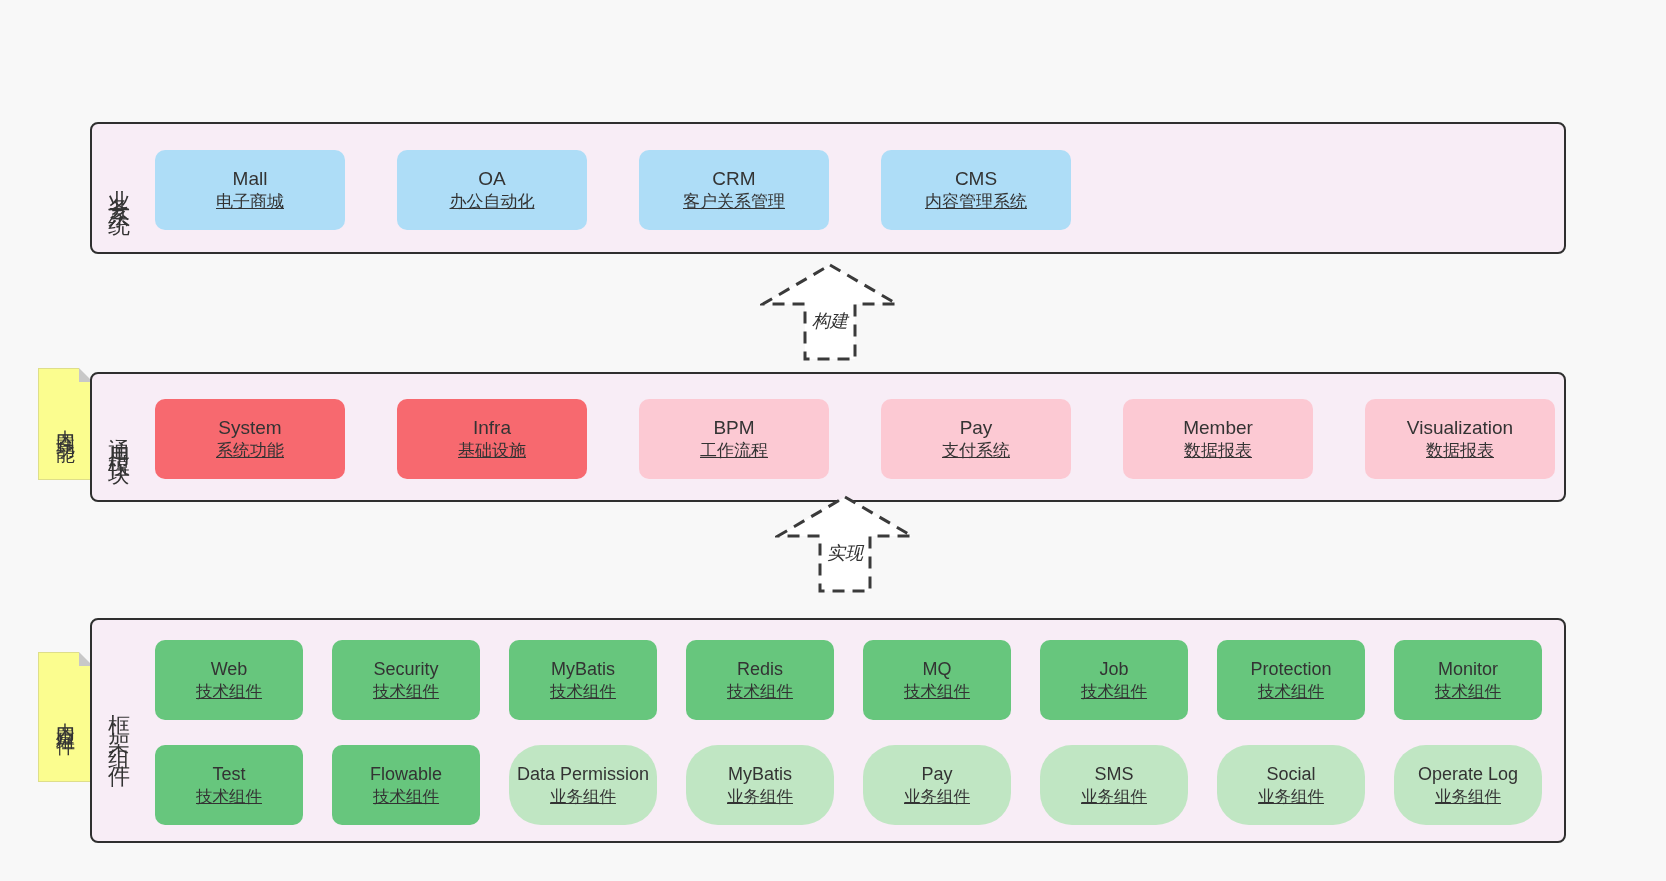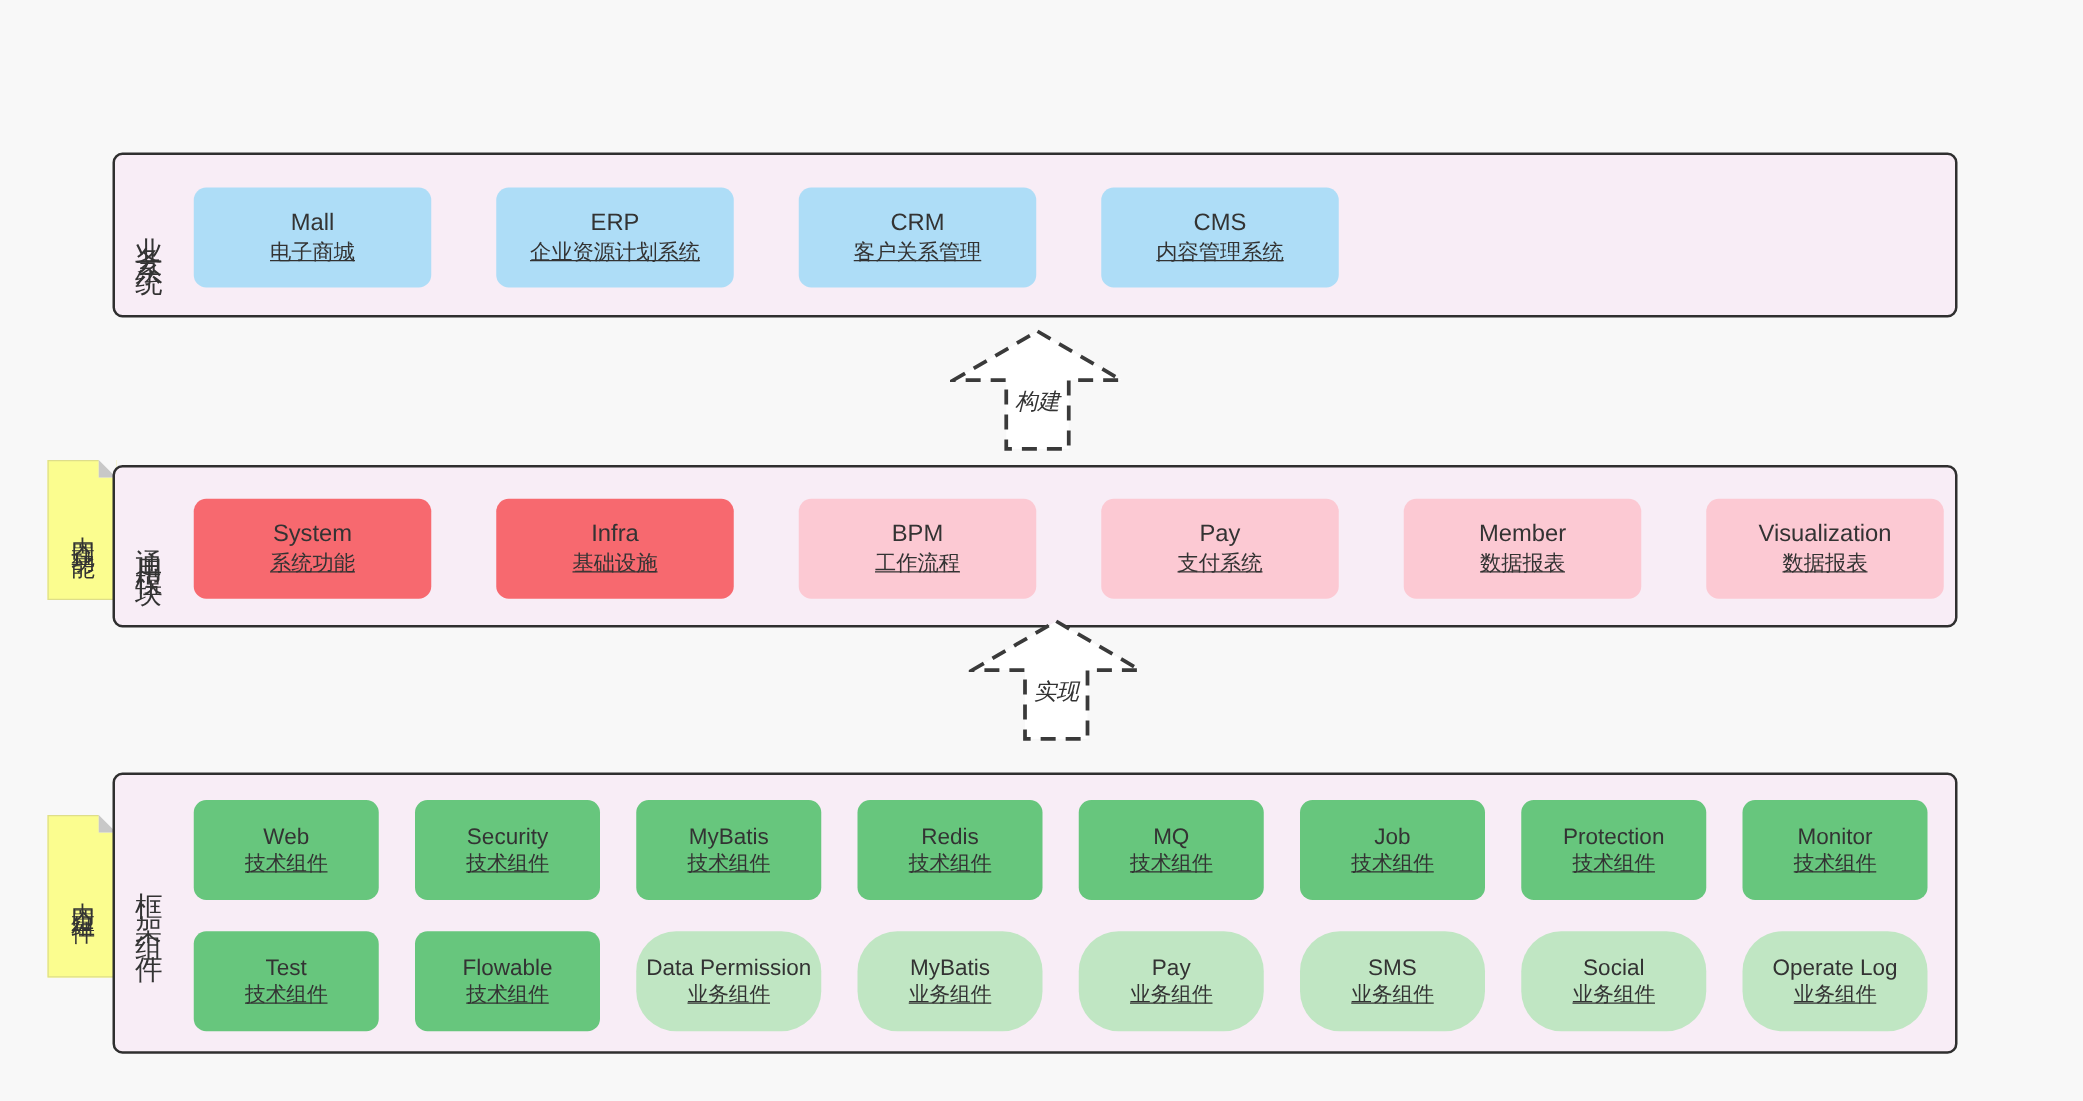--- a/index.html
+++ b/index.html
@@ -75,22 +75,22 @@
   </div>
 
   <div class="band band1">
     <div class="band-title vtext">业务系统</div>
     <div class="row row-a">
       <div class="box blue">
         <span class="en">Mall</span>
         <span class="zh">电子商城</span>
       </div>
       <div class="box blue">
-        <span class="en">ERP</span>
-        <span class="zh">企业资源计划系统</span>
+        <span class="en">OA</span>
+        <span class="zh">办公自动化</span>
       </div>
       <div class="box blue">
         <span class="en">CRM</span>
         <span class="zh">客户关系管理</span>
       </div>
       <div class="box blue">
         <span class="en">CMS</span>
         <span class="zh">内容管理系统</span>
       </div>
     </div>

